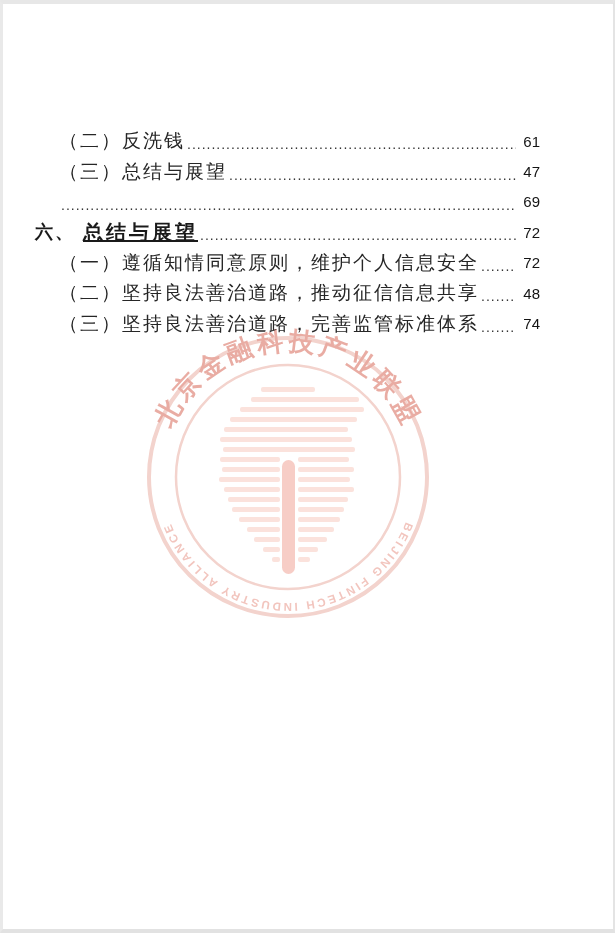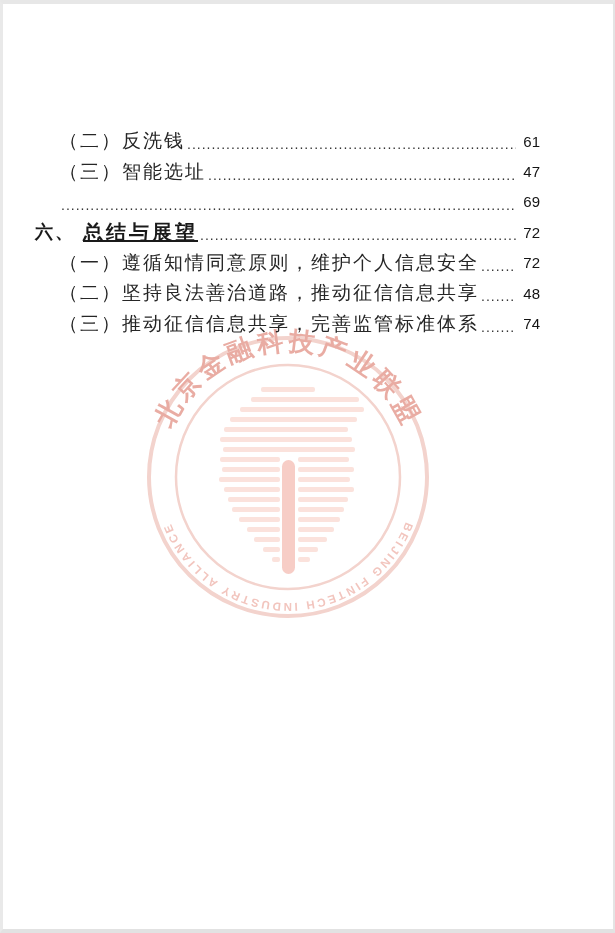--- a/index.html
+++ b/index.html
@@ -144,21 +144,21 @@
 
   <div class="toc">
 
     <div class="toc-row sub">
       <span class="label">（二）反洗钱</span>
       <span class="dots"></span>
       <span class="pagenum">61</span>
     </div>
 
     <div class="toc-row sub">
-      <span class="label">（三）智能选址</span>
+      <span class="label">（三）总结与展望</span>
       <span class="dots"></span>
       <span class="pagenum">47</span>
     </div>
 
     <div class="toc-row sub">
       <span class="dots"></span>
       <span class="pagenum">69</span>
     </div>
 
     <div class="toc-row chapter">
@@ -174,20 +174,20 @@
       <span class="pagenum">72</span>
     </div>
 
     <div class="toc-row sub">
       <span class="label">（二）坚持良法善治道路，推动征信信息共享</span>
       <span class="dots"></span>
       <span class="pagenum">48</span>
     </div>
 
     <div class="toc-row sub">
-      <span class="label">（三）推动征信信息共享，完善监管标准体系</span>
+      <span class="label">（三）坚持良法善治道路，完善监管标准体系</span>
       <span class="dots"></span>
       <span class="pagenum">74</span>
     </div>
 
 
   </div>
 </div>
 
 </body></html>

